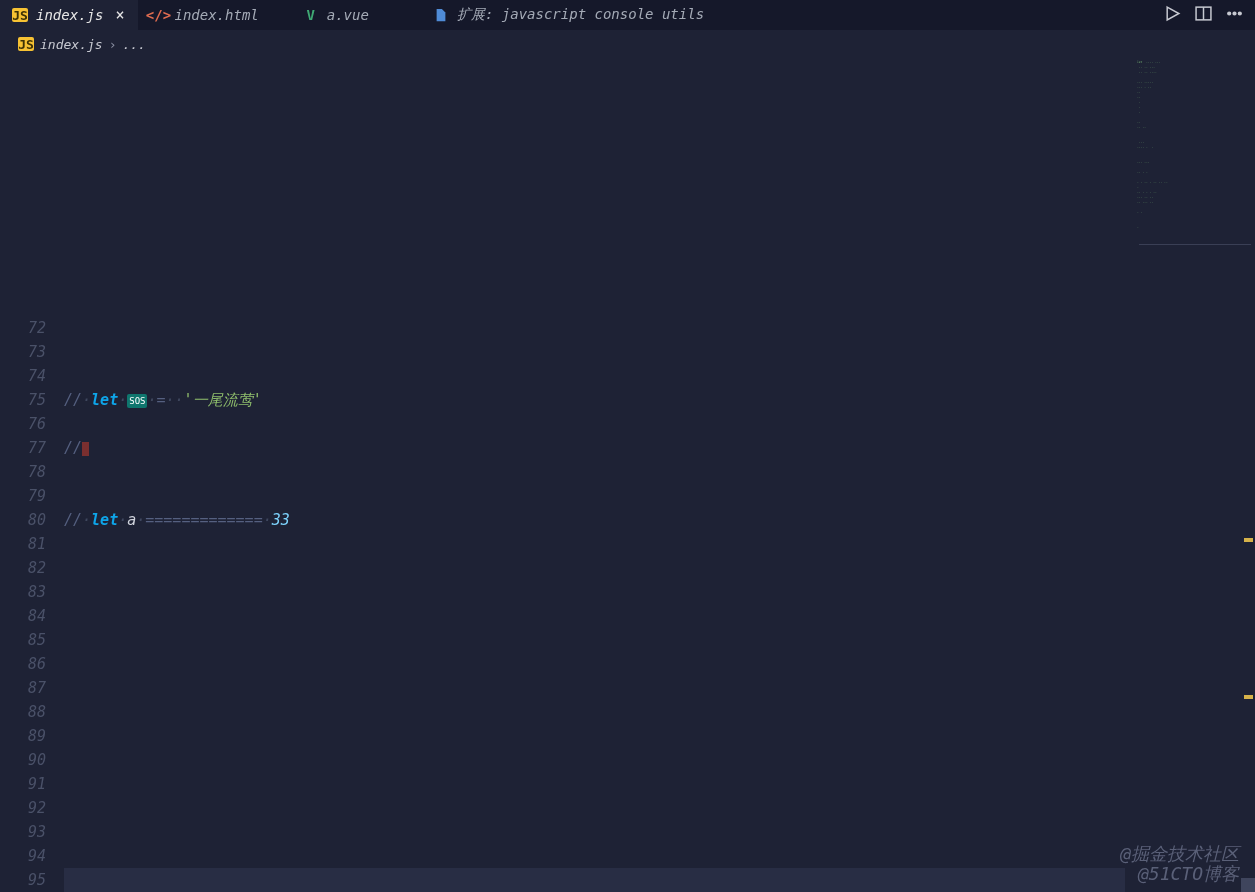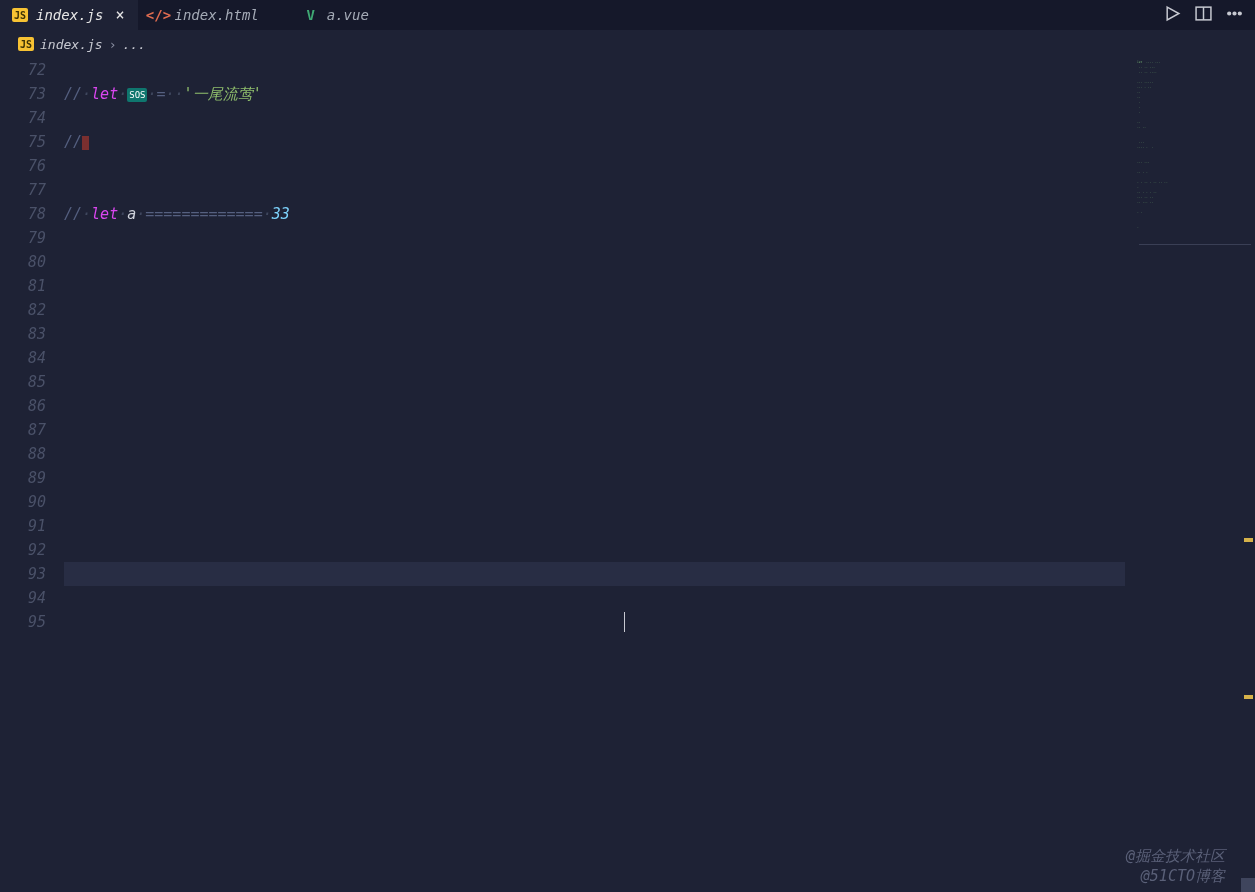--- a/index.html
+++ b/index.html
@@ -42,21 +42,21 @@
     margin-left: auto;
     display:flex;
     align-items:center;
     gap:14px;
     padding-right:12px;
     color:#c7c9d1;
   }
   .tab-actions svg { width:17px; height:17px; stroke:#c7c9d1; fill:none; stroke-width:1.4; }
   
   .ico { width:16px; height:16px; display:inline-flex; align-items:center; justify-content:center; font-style:normal; }
-  .ico-js { background:#f7c233;color:#3d3205;font-weight:bold;font-size:10px;padding:1px 2px;width:16px;height:14px;border-radius:2px; font-style:normal; display:flex;align-items:center;justify-content:center;}
+  .ico-js { background:#f7c233;color:#3d3205;font-weight:bold;font-size:13px;padding:1px 2px;width:16px;height:14px;border-radius:2px; font-style:normal; display:flex;align-items:center;justify-content:center;}
   .ico-html { color:#e06c50; font-weight:bold; font-style:normal;}
   .ico-vue { color:#3fa974; font-weight:bold; font-style:normal;}
   .ico-file { color:#4f8bd6; font-style:normal;}
   
   .crumbs {
     height: 28px;
     display:flex;
     align-items:center;
     gap:6px;
     padding-left:18px;
@@ -65,41 +65,42 @@
     font-style: italic;
   }
   .crumbs .sep { color:#8b90a3; font-style:normal;}
   
   .editor {
     position:relative;
     height: calc(892px - 30px - 28px);
     display:flex;
     font-size:15px;
     line-height:24px;
+    align-items:flex-end;
   }
   .gutter {
     width: 64px;
     text-align:right;
     color:#4a5168;
     padding-right:18px;
     font-style: italic;
     user-select:none;
   }
   .gutter .gl { height:24px; }
   .code {
     flex:1;
     position:relative;
   }
   .code .cl { height:24px; white-space:pre; }
   .cl.current {
     background:#282d44;
     margin-right:130px;
   }
   .tok-comment { color:#556080; }
-  .tok-keyword { color:#d946ef; }
+  .tok-keyword { color:#0ea5e9;font-weight:bold; }
   .tok-var     { color:#cfd2db; }
   .tok-string  { color:#8fbe6c; }
   .tok-num     { color:#7dd3fc; }
   .sos-box {
     display:inline-block;
     background:#0f766e;
     color:#fff;
     font-size:9px;
     font-style:normal;
     padding:2px 2px;
@@ -155,23 +156,23 @@
   .textcursor {
     position:absolute;
     left:560px;
     top: calc((95 - 72)*24px + 2px);
     width:1px; height:20px;
     background:#c7c9d1;
   }
   
   .wm {
     position:absolute;
-    right:30px;
+    right:16px;
     color:#5a6078;
-    font-size:15px;
+    font-size:18px;
     font-style:italic;
   }
   .wm1 { bottom:26px; }
   .wm2 { bottom:6px; }
 </style>
 </head>
 <body>
 
 <div class="tabbar">
   <div class="tab active">
@@ -179,20 +180,28 @@
     <span class="lbl">index.js</span>
     <span class="close">×</span>
   </div>
   <div class="tab">
     <span class="ico ico-html">&lt;/&gt;</span>
     <span class="lbl">index.html</span>
   </div>
   <div class="tab" style="padding-left:30px;">
     <span class="ico ico-vue">V</span>
     <span class="lbl">a.vue</span>
+  </div>
+  <div class="tab" style="padding-left:50px;">
+    <span class="ico ico-file">
+      <svg viewBox="0 0 16 16" width="14" height="14">
+          <path fill="#4f8bd6" d="M3 1h6l4 4v10H3z"></path>
+        </svg>
+    </span>
+    <span class="lbl">扩展: javascript console utils</span>
   </div>
   <div class="tab-actions">
     <span>
       <svg viewBox="0 0 16 16">
           <path d="M3 2l11 6-11 6z"></path>
         </svg>
     </span>
     <span>
       <svg viewBox="0 0 16 16">
           <rect x="1" y="2" width="14" height="12"></rect>

